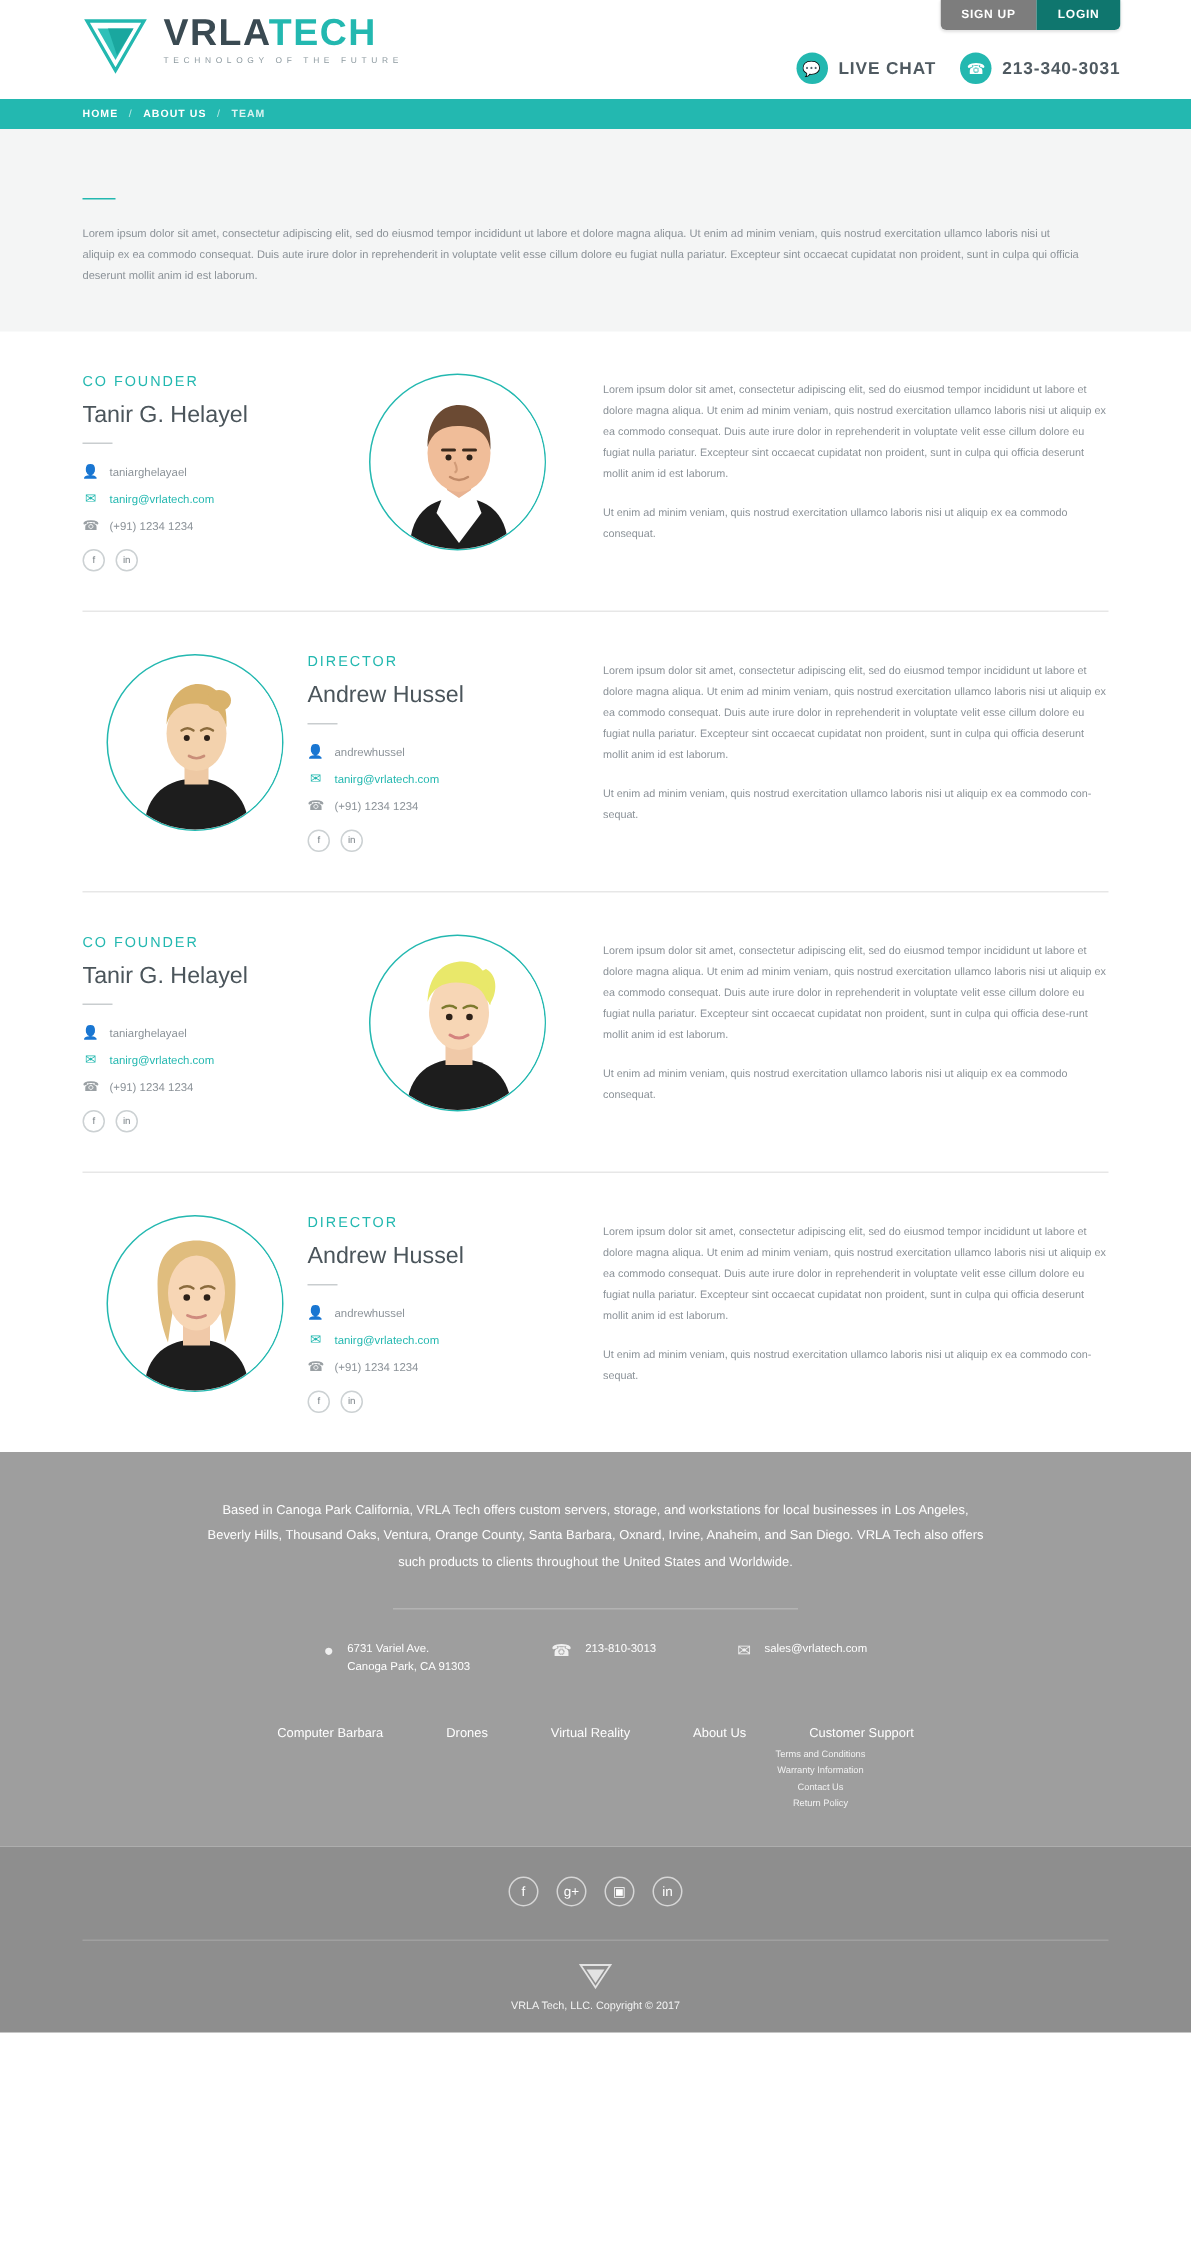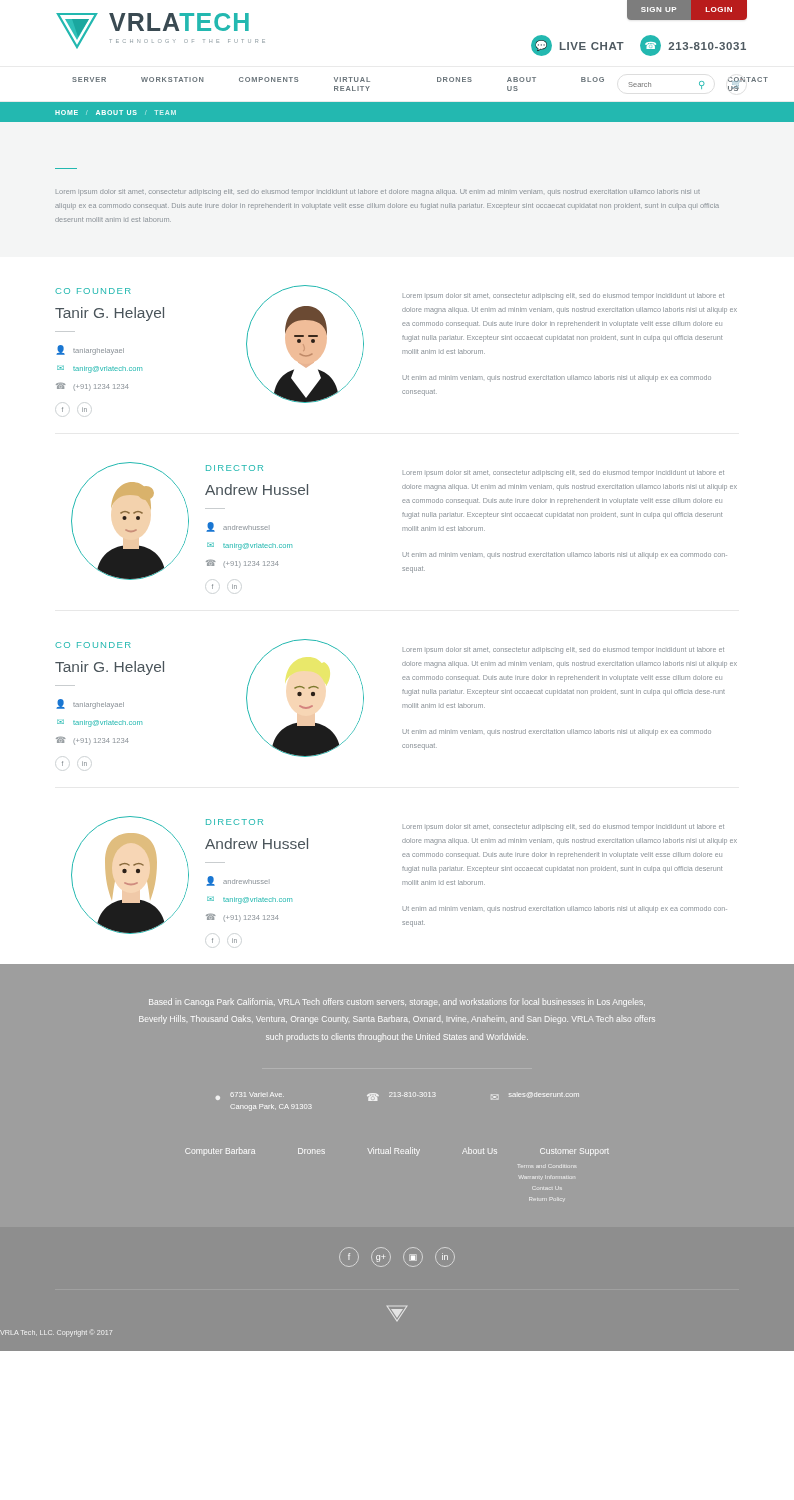--- a/index.html
+++ b/index.html
@@ -20,21 +20,21 @@
   .auth-tabs {
     position: absolute; right: 47px; top: 0;
     display: flex; border-radius: 0 0 4px 4px; overflow: hidden;
     box-shadow: 0 1px 2px rgba(0,0,0,0.12);
   }
   .auth-tabs div {
     font-size: 8px; letter-spacing: 0.5px; padding: 5px 14px 6px;
     color: #fff; font-weight: bold;
   }
   .auth-signup { background: #7d7d7d; }
-  .auth-login { background: #b91c1c; }
+  .auth-login { background: #0f766e; }
 
   .logo-wrap { position: absolute; left: 55px; top: 10px; display: flex; align-items: flex-start; }
   .logo-mark { width: 44px; height: 40px; position: relative; }
   .logo-text { margin-left: 10px; }
   .logo-title { font-size: 25px; letter-spacing: 1px; color: #3a4a52; font-weight: bold; line-height: 1; }
   .logo-title .accent { color: #23b8b0; }
   .logo-sub { font-size: 5.6px; letter-spacing: 3.1px; color: #8d9aa0; margin-top: 3px; }
 
   .contact-row { position: absolute; right: 47px; top: 35px; display: flex; align-items: center; gap: 16px; }
   .circ-icon {
@@ -80,21 +80,21 @@
 
   
   .intro { background: #f4f5f5; padding: 33px 55px 30px; }
   .intro h1 { font-size: 17px; letter-spacing: 1.3px; color: #444d53; font-weight: normal; margin: 0; }
   .intro .rule { width: 22px; height: 1px; background: #23b8b0; margin: 13px 0 16px; }
   .intro .lead { font-size: 8.8px; color: #4e585e; line-height: 1.75; font-weight: bold; margin: 0 0 22px; max-width: 560px; }
   .intro .body { font-size: 7.4px; color: #8b9298; line-height: 1.9; margin: 0; max-width: 665px; }
 
   
   .team { padding: 0 55px; }
-  .member { display: flex; padding: 28px 0 16px; border-bottom: 1px solid #e7e7e7; }
+  .member { display: flex; padding: 28px 0 26px; border-bottom: 1px solid #e7e7e7; }
   .member:last-child { border-bottom: 0; }
   .member .info { width: 175px; }
   .member .role { font-size: 9.6px; letter-spacing: 1.3px; color: #23b8b0; margin-bottom: 8px; }
   .member .name { font-size: 15.5px; color: #4b555b; font-weight: normal; margin: 0 0 9px; }
   .member .srule { width: 20px; height: 1px; background: #c9cdcf; margin-bottom: 13px; }
   .detail { display: flex; align-items: center; gap: 7px; margin-bottom: 8px; font-size: 7.6px; }
   .detail .ico { width: 11px; text-align: center; color: #9aa0a4; font-size: 9px; }
   .detail .ico.mail { color: #23b8b0; }
   .detail .txt { color: #8b9298; }
   .detail .txt.link { color: #23b8b0; }
@@ -124,21 +124,21 @@
   .sublinks { text-align: center; margin-top: 5px; font-size: 6.2px; line-height: 1.75; }
   .sublinks div { color: #f2f2f2; }
 
   .social-bar { background: #8e8e8e; padding: 20px 0 14px; }
   .social-row { display: flex; justify-content: center; gap: 12px; }
   .sbtn {
     width: 20px; height: 20px; border-radius: 50%; border: 1px solid #d6d6d6;
     display: flex; align-items: center; justify-content: center; color: #fff; font-size: 9px;
   }
   .social-bar .hr2 { height: 1px; background: #a0a0a0; margin: 22px 55px 14px; }
-  .copy-wrap { }
+  .copy-wrap { text-align: center; }
   .copy-mark { margin: 0 auto 6px; width: 22px; height: 18px; }
   .copy { font-size: 7.2px; color: #f4f4f4; }
 </style>
 </head>
 <body>
 
 <div class="page">
 
   <div class="topbar">
     <div class="auth-tabs">
@@ -160,45 +160,25 @@
       </div>
     </div>
 
     <div class="contact-row">
       <div class="contact-item">
         <span class="circ-icon">💬</span>
         <span class="lbl">LIVE CHAT</span>
       </div>
       <div class="contact-item">
         <span class="circ-icon">☎</span>
-        <span class="lbl">213-810-3031</span>
-      </div>
-    </div>
-  </div>
-
-  <div class="nav">
-    <div class="nav-items">
-      <a href="#">SERVER</a>
-      <a href="#">WORKSTATION</a>
-      <a href="#">COMPONENTS</a>
-      <a href="#">VIRTUAL REALITY</a>
-      <a href="#">DRONES</a>
-      <a href="#">ABOUT US</a>
-      <a href="#">BLOG</a>
-      <a href="#">RESOURCES</a>
-      <a href="#">CONTACT US</a>
-    </div>
-    <div class="nav-right">
-      <div class="search-box">
-        <input type="text" placeholder="Search" style="">
-        <span class="search-icon">⚲</span>
-      </div>
-      <div class="cart-btn">🛒</div>
-    </div>
-  </div>
+        <span class="lbl">213-340-3031</span>
+      </div>
+    </div>
+  </div>
+
 
   <div class="crumb">
     <a href="#">HOME</a>
     <span class="sep">/</span>
     <a href="#">ABOUT US</a>
     <span class="sep">/</span>
     <span class="cur">TEAM</span>
   </div>
 
   <div class="intro">
@@ -396,21 +376,21 @@
           <span>6731 Variel Ave.</span><br>
           <span>Canoga Park, CA 91303</span>
         </span>
       </div>
       <div class="fcontact">
         <span class="fico">☎</span>
         <span>213-810-3013</span>
       </div>
       <div class="fcontact">
         <span class="fico">✉</span>
-        <span>sales@deserunt.com</span>
+        <span>sales@vrlatech.com</span>
       </div>
     </div>
 
     <div class="flinks">
       <a href="#">Computer Barbara</a>
       <a href="#">Drones</a>
       <a href="#">Virtual Reality</a>
       <a href="#">About Us</a>
       <a href="#">Customer Support</a>
     </div>

